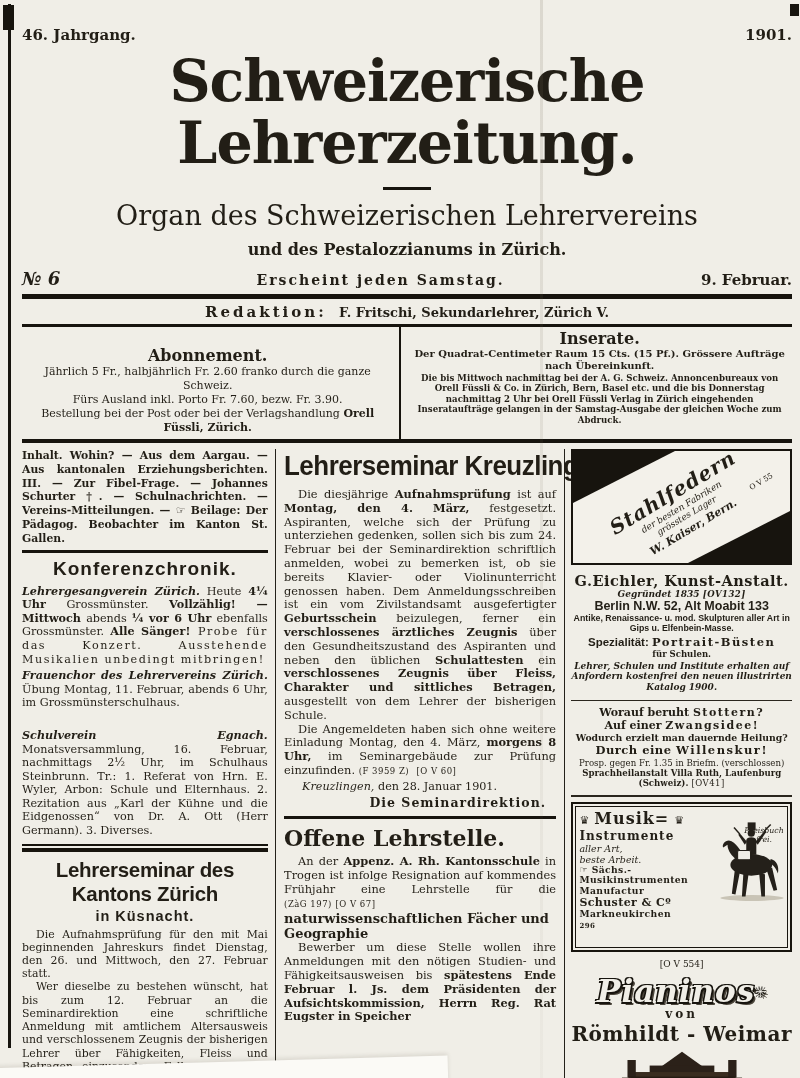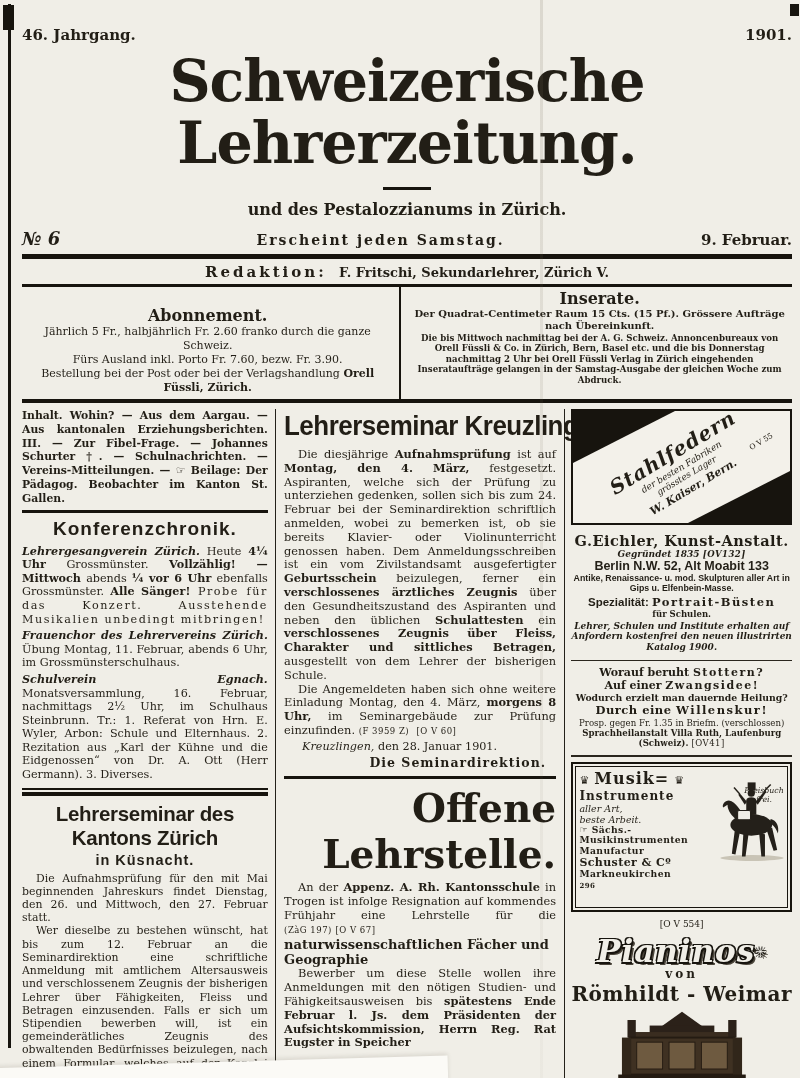--- a/index.html
+++ b/index.html
@@ -59,21 +59,21 @@
   .kus-t1{text-align:center;font-size:20.5px;font-weight:bold;letter-spacing:-.3px;margin-top:2px;}
   .kus-t2{text-align:center;font-size:14.5px;font-weight:bold;letter-spacing:1px;margin:2px 0 4px 0;}
   .artp{font-size:10.9px;line-height:13.2px;text-align:justify;}
   .dateline{font-size:11.2px;margin-top:2px;text-indent:18px;}
   
   .kr-title{text-align:center;font-size:27px;font-weight:bold;letter-spacing:-.5px;margin:2px 0 6px 0;
             transform:scaleX(.96);transform-origin:left;white-space:nowrap;}
   .midp{font-size:11.4px;line-height:13.8px;text-align:justify;}
   .sig-r{text-align:right;font-weight:bold;font-size:12.5px;letter-spacing:1px;margin:2px 10px 3px 0;}
   .rule-mid{height:3.5px;background:#17140e;margin:6px 0;}
-  .ol2-title{text-align:right;font-weight:bold;font-size:39px;margin:2px 0 6px 0;}
+  .ol2-title{text-align:left;font-weight:bold;font-size:22px;margin:2px 0 6px 0;}
   .boldline{font-weight:bold;font-size:13px;}
   
   .ad{margin-bottom:7px;}
   .stahl{position:relative;height:112px;border:2.5px solid #17140e;overflow:hidden;background:#f3f1ea;}
   .tri-tl{position:absolute;left:0;top:0;width:0;height:0;
           border-top:52px solid #17140e;border-right:102px solid transparent;}
   .tri-br{position:absolute;right:0;bottom:0;width:0;height:0;
           border-bottom:52px solid #17140e;border-left:102px solid transparent;}
   .stahl-rot{position:absolute;inset:0;display:flex;flex-direction:column;justify-content:center;
              align-items:center;transform:rotate(-31deg);}
@@ -127,20 +127,21 @@
   <div class="mark-tl"></div>
   <div class="mark-tr"></div>
 
   <header>
     <div class="mh-row1">
       <span>46. Jahrgang.</span>
       <span>1901.</span>
     </div>
     <h1 class="mh-title" style="margin:6px 0 0 0;">Schweizerische Lehrerzeitung.</h1>
     <div class="mh-rule"></div>
+    <div class="mh-sub1">Organ des Schweizerischen Lehrervereins</div>
     <div class="mh-sub2">und des Pestalozzianums in Zürich.</div>
     <div class="mh-row2">
       <span class="issue">№ 6</span>
       <span class="freq">Erscheint jeden Samstag.</span>
       <span class="mdate">9. Februar.</span>
     </div>
   </header>
 
   <div class="rule-a"></div>
   <div class="redak">
@@ -171,21 +172,21 @@
       <p class="inhalt" style="margin:0;">
         <span>Inhalt.</span><span> Wohin? — Aus dem Aargau. — Aus kantonalen Erziehungsberichten. III. — Zur Fibel-Frage. — Johannes Schurter †. — Schulnachrichten. — Vereins-Mitteilungen. — </span><span class="hand">☞</span>
         <span>Beilage:</span><span> Der Pädagog. Beobachter im Kanton St. Gallen.</span>
       </p>
       <div class="rule-thin"></div>
 
       <h2 class="kchead sans">Konferenzchronik.</h2>
       <p class="kcitem" style="margin:0 0 3px 0;">
         <span class="i b">Lehrergesangverein Zürich.</span><span> Heute </span><span class="b">4¼ Uhr</span><span> Grossmünster. </span><span class="b">Vollzählig! — Mittwoch</span><span> abends </span><span class="b">¼ vor 6 Uhr</span><span> ebenfalls Grossmünster. </span><span class="b">Alle Sänger!</span><span class="spc"> Probe für das Konzert. Ausstehende Musikalien unbedingt mitbringen!</span>
       </p>
-      <p class="kcitem" style="margin:0 0 3px 0;">
+      <p class="kcitem" style="margin:0 0 19px 0;">
         <span class="i b">Frauenchor des Lehrervereins Zürich.</span><span> Übung Montag, 11. Februar, abends 6 Uhr, im Grossmünsterschulhaus.</span>
       </p>
       <p class="kcitem" style="margin:0;">
         <span class="i b">Schulverein Egnach.</span><span> Monatsversammlung, 16. Februar, nachmittags 2½ Uhr, im Schulhaus Steinbrunn. Tr.: 1. Referat von Hrn. E. Wyler, Arbon: Schule und Elternhaus. 2. Rezitation aus „Karl der Kühne und die Eidgenossen“ von Dr. A. Ott (Herr Germann). 3. Diverses.</span>
       </p>
 
       <div class="rule-dbl"></div>
 
       <article>
         <h2 class="kus-t1 sans" style="margin:0;">Lehrerseminar des Kantons Zürich</h2>

